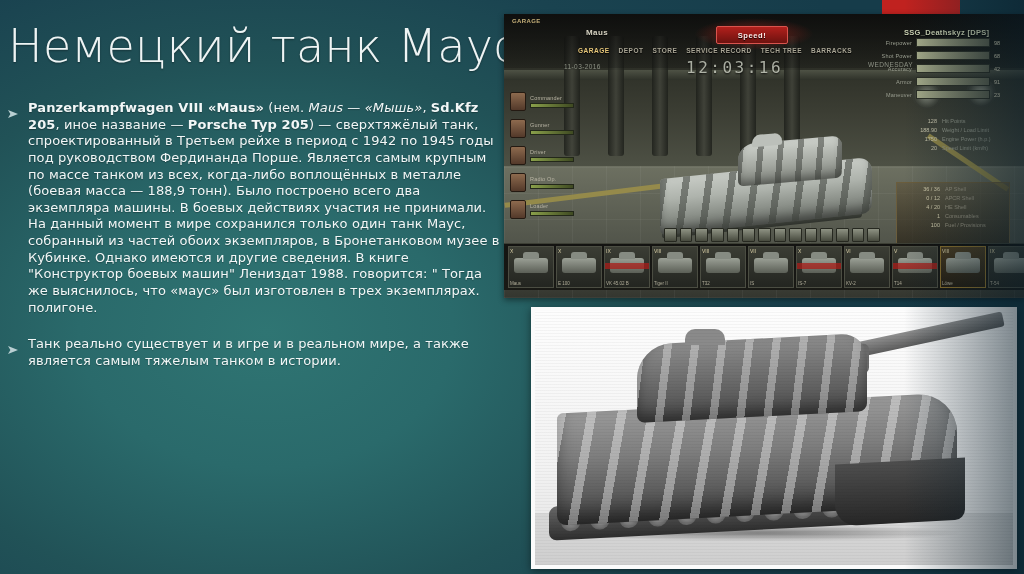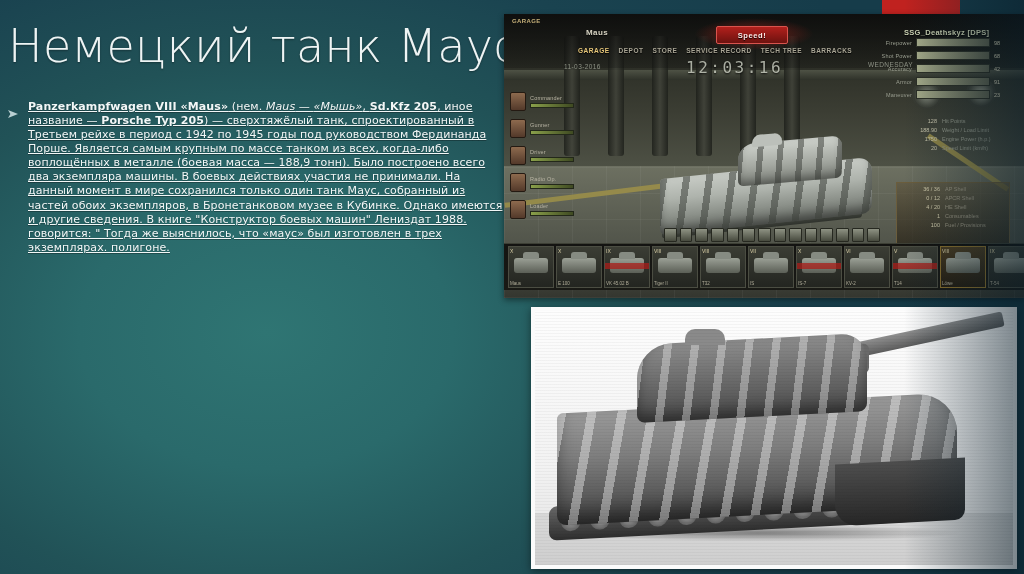--- a/index.html
+++ b/index.html
@@ -37,27 +37,26 @@
   .body-area{position:absolute;left:0;top:100px;width:512px;}
   .bullet-row{position:relative;display:flex;align-items:flex-start;margin-bottom:14px;}
   .bullet-mark{
     flex:0 0 auto;width:14px;margin-top:9px;margin-left:8px;margin-right:6px;
     color:#b9cfd2;font-size:11px;line-height:1;
   }
   .bullet-mark svg{display:block;}
   .para{
     flex:1 1 auto;
     color:#f2f7f7;
-    font-size:11px;
+    font-size:13px;
     line-height:1.28;
     letter-spacing:.1px;
     text-shadow:0 1px 1px rgba(0,0,0,.28);
     font-family:"DejaVu Sans","Liberation Sans",sans-serif;
     padding-right:8px;
-    text-decoration:underline;
   }
   .para b{font-weight:bold;}
   .para i{font-style:italic;}
 
   
   .red-bar{
     position:absolute;left:882px;top:0;width:78px;height:18px;
     background:#c0221f;
   }
 
@@ -232,20 +231,28 @@
 
     <div class="bullet-row">
       <span class="bullet-mark">
         <svg width="12" height="10" viewBox="0 0 12 10">
             <path d="M0 1 L10 5 L0 9 L2.4 5 Z" fill="#b9cfd2"></path>
           </svg>
       </span>
       <div class="para" id="p1"><b>Panzerkampfwagen VIII «Maus»</b><span> (нем. </span><i>Maus</i><span> — </span><i>«Мышь»</i><span>, </span><b>Sd.Kfz 205</b><span>, иное название — </span><b>Porsche Typ 205</b><span>) — сверхтяжёлый танк, спроектированный в Третьем рейхе в период с 1942 по 1945 годы под руководством Фердинанда Порше. Является самым крупным по массе танком из всех, когда-либо воплощённых в металле (боевая масса — 188,9 тонн). Было построено всего два экземпляра машины. В боевых действиях участия не принимали. На данный момент в мире сохранился только один танк Маус, собранный из частей обоих экземпляров, в Бронетанковом музее в Кубинке. Однако имеются и другие сведения. В книге "Конструктор боевых машин" Лениздат 1988. говорится: " Тогда же выяснилось, что «маус» был изготовлен в трех экземплярах. полигоне.</span></div>
     </div>
 
+    <div class="bullet-row" style="margin-top:20px;">
+      <span class="bullet-mark">
+        <svg width="12" height="10" viewBox="0 0 12 10">
+            <path d="M0 1 L10 5 L0 9 L2.4 5 Z" fill="#b9cfd2"></path>
+          </svg>
+      </span>
+      <div class="para" id="p2"><span>Танк реально существует и в игре и в реальном мире, а также является самым тяжелым танком в истории.</span></div>
+    </div>
 
   </div>
 
   <div class="game-shot">
     <div class="g-hangar"></div>
 
     <div class="girder" style="top:56px;"></div>
     <div class="rib" style="left:60px;"></div>
     <div class="rib" style="left:104px;"></div>
     <div class="rib" style="left:148px;"></div>

